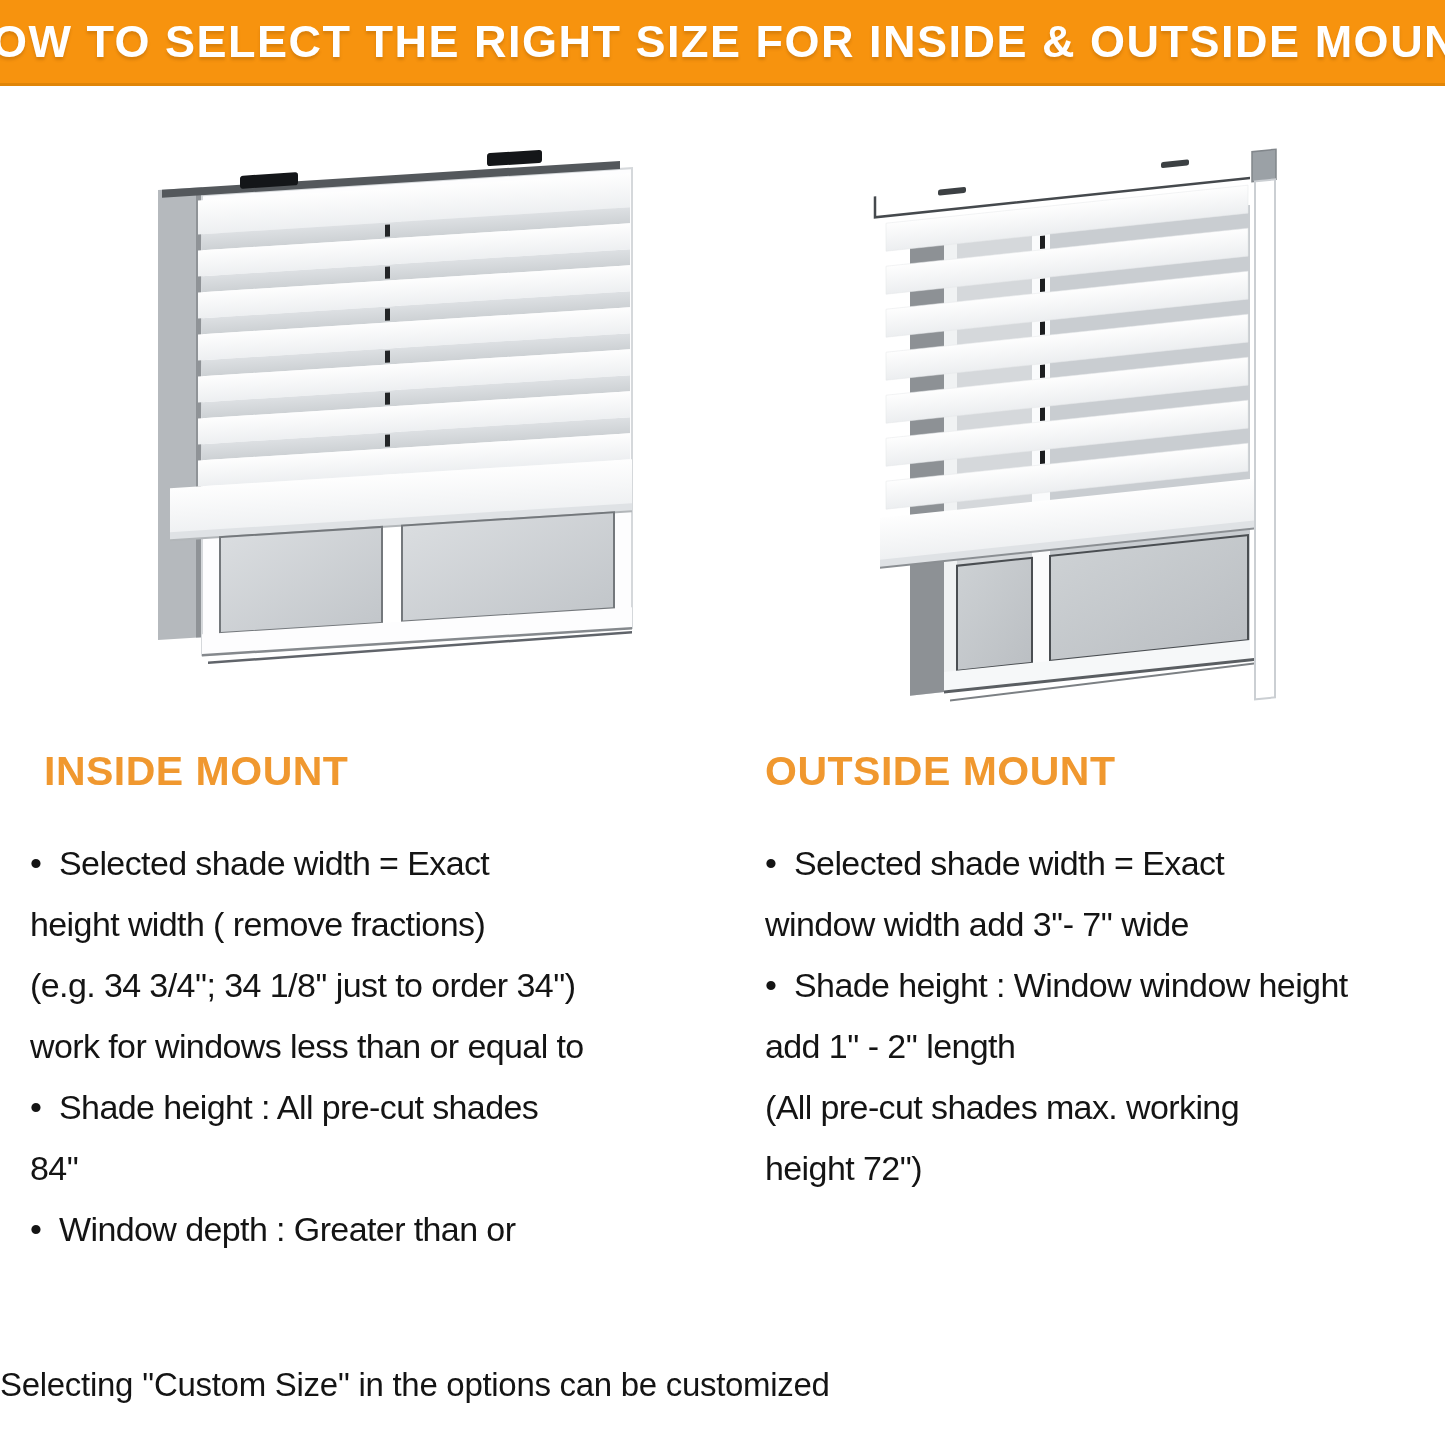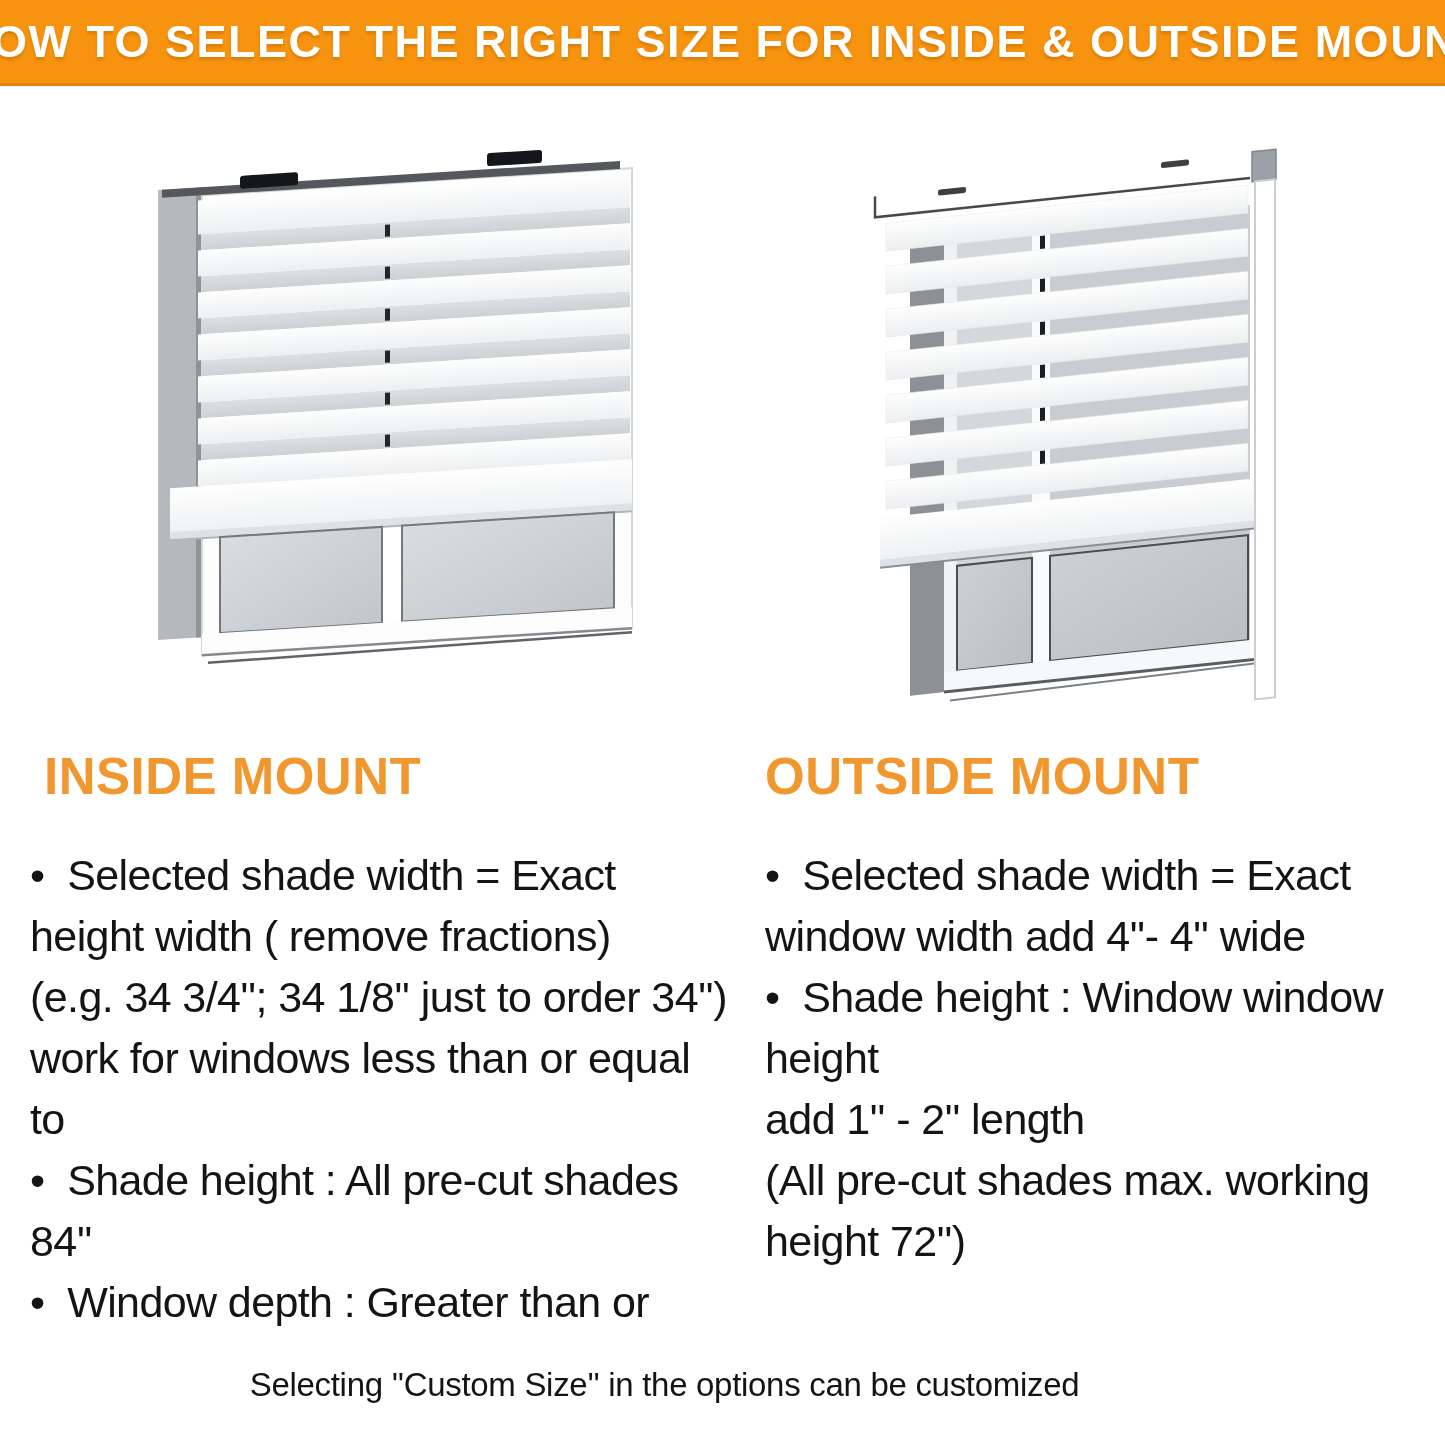--- a/index.html
+++ b/index.html
@@ -37,42 +37,41 @@
   }
   #fig-inside { left: 142px; top: 148px; width: 515px; height: 560px; }
   #fig-outside { left: 850px; top: 142px; width: 490px; height: 580px; }
   .figure svg { width: 100%; height: 100%; display: block; }
 
   .col { position: absolute; top: 748px; }
   #col-inside  { left: 30px;  width: 700px; }
   #col-outside { left: 765px; width: 660px; }
   .col h2 {
     color: var(--heading-orange);
-    font-size: 51px;
+    font-size: 41px;
     font-weight: bold;
     letter-spacing: 0.5px;
     line-height: 1.15;
   }
   #col-inside h2 { margin-left: 14px; }
   #col-outside h2 { }
   .bullets {
     margin-top: 38px;
-    font-size: 43px;
+    font-size: 34px;
     letter-spacing: -0.6px;
     color: var(--text-dark);
   }
   .line {
     line-height: 61px;
     white-space: pre-wrap;
   }
   .note {
     position: absolute;
     left: 0; top: 1366px;
     width: 1329px;
-    text-align: center;
     font-size: 33px;
     letter-spacing: -0.3px;
     color: var(--text-dark);
   }
 </style>
 </head>
 <body>
 
 <header class="banner">
   <h1>HOW TO SELECT THE RIGHT SIZE FOR INSIDE &amp; OUTSIDE MOUNT</h1>
@@ -222,21 +221,21 @@
     <div class="line">•  Shade height : All pre-cut shades</div>
     <div class="line">84''</div>
     <div class="line">•  Window depth : Greater than or</div>
   </div>
 </section>
 
 <section class="col" id="col-outside">
   <h2>OUTSIDE MOUNT</h2>
   <div class="bullets">
     <div class="line">•  Selected shade width = Exact</div>
-    <div class="line">window width add 4''- 4'' wide</div>
+    <div class="line">window width add 3''- 7'' wide</div>
     <div class="line">•  Shade height : Window window height</div>
     <div class="line">add 1'' - 2'' length</div>
     <div class="line">(All pre-cut shades max. working</div>
     <div class="line">height 72'')</div>
   </div>
 </section>
 
 <footer class="note">Selecting ''Custom Size'' in the options can be customized</footer>
 
 </body></html>

